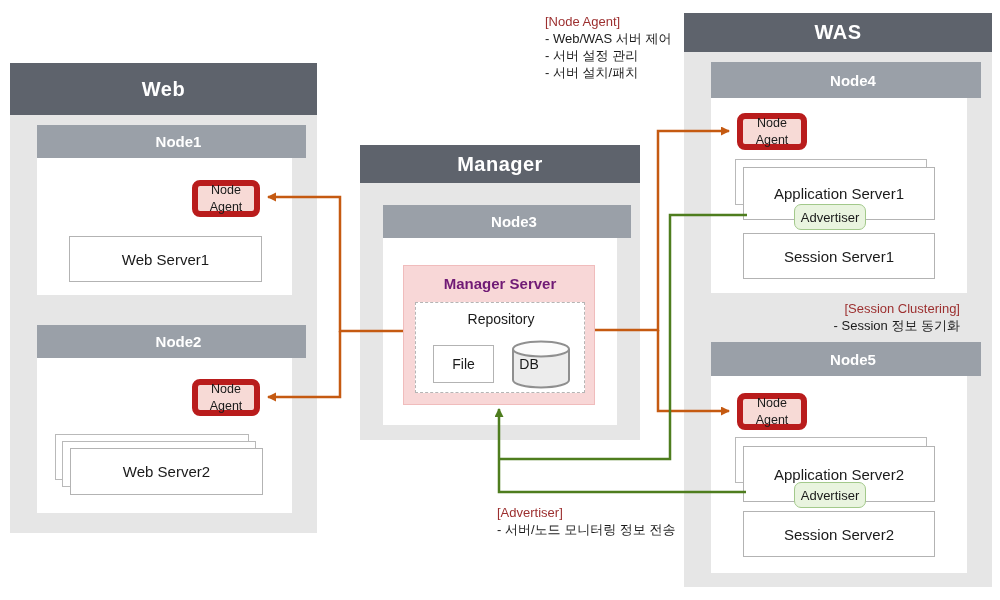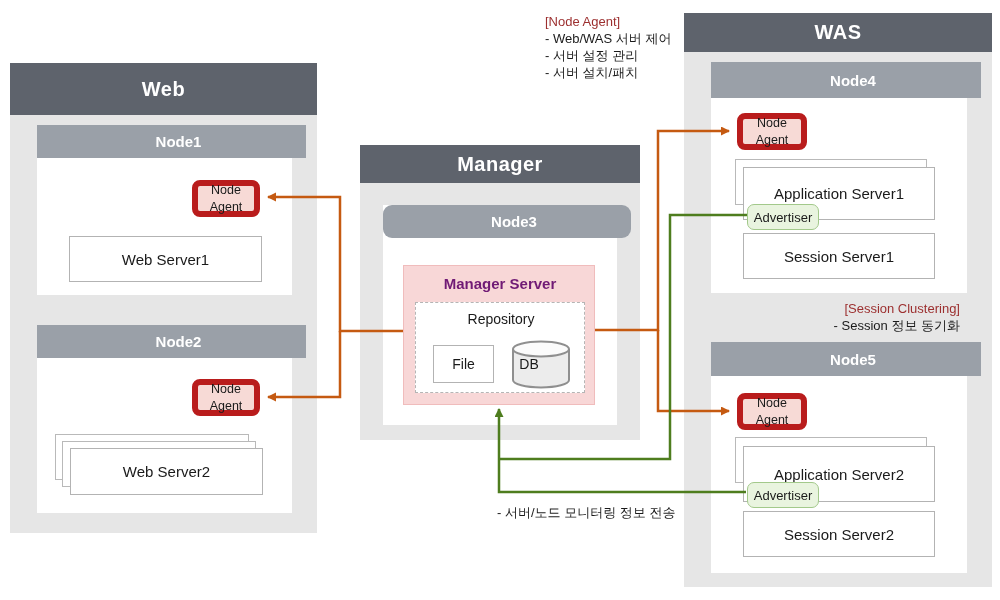--- a/index.html
+++ b/index.html
@@ -24,40 +24,40 @@
     display:flex;align-items:center;justify-content:center;text-align:center;
   }
   .stack-sheet{background:#ffffff;border:1px solid #b9b9b9;}
   .agent{
     background:#f7dad6;border:6px solid #b91c1c;border-radius:8px;
     font-size:12.5px;line-height:1.3;display:flex;align-items:center;justify-content:center;
     text-align:center;padding:2px;box-sizing:border-box;
   }
   .advertiser{
     background:#e9f4df;border:1px solid #a3c98b;border-radius:7px;
-    font-size:13px;display:flex;align-items:center;justify-content:center;
+    font-size:13px;display:flex;align-items:center;justify-content:center;margin-left:47px;
   }
   
   .web-zone{left:10px;top:63px;width:307px;height:470px;}
   .web-header{left:0;top:0;width:307px;height:52px;}
   .node1{left:27px;top:62px;width:255px;height:170px;}
   .node1-header{left:0;top:0;width:255px;height:33px;}
   .node1-agent{left:155px;top:55px;width:68px;height:37px;}
   .node1-server{left:32px;top:111px;width:191px;height:44px;}
   .node2{left:27px;top:262px;width:255px;height:188px;}
   .node2-header{left:0;top:0;width:255px;height:33px;}
   .node2-agent{left:155px;top:54px;width:68px;height:37px;}
   .node2-stk1{left:18px;top:109px;width:192px;height:44px;}
   .node2-stk2{left:25px;top:116px;width:192px;height:44px;}
   .node2-server{left:33px;top:123px;width:191px;height:45px;}
   
   .manager-zone{left:360px;top:145px;width:280px;height:295px;}
   .manager-header{left:0;top:0;width:280px;height:38px;}
   .node3{left:23px;top:60px;width:234px;height:220px;}
-  .node3-header{left:0;top:0;width:234px;height:33px;border-radius:9px;}
+  .node3-header{left:0;top:0;width:234px;height:33px;}
   .manager-server{
     left:20px;top:60px;width:192px;height:140px;
     background:#f8d7d7;border:1px solid #f0bcbc;box-sizing:border-box;
   }
   .manager-server-title{
     left:0;top:9px;width:192px;text-align:center;
     color:#701a75;font-size:15px;font-weight:bold;
   }
   .repository{
     left:11px;top:36px;width:170px;height:91px;
@@ -166,20 +166,21 @@
     <div>- 서버 설정 관리</div>
     <div>- 서버 설치/패치</div>
   </div>
 
   <div class="abs ann ann-session">
     <div class="ttl">[Session Clustering]</div>
     <div>- Session 정보 동기화</div>
   </div>
 
   <div class="abs ann ann-advertiser">
+    <div class="ttl">[Advertiser]</div>
     <div>- 서버/노드 모니터링 정보 전송</div>
   </div>
 
   <svg class="abs arrows" viewBox="0 0 1000 600">
     <defs>
       <marker id="arrO" markerUnits="userSpaceOnUse" markerWidth="11" markerHeight="10" refX="8" refY="4.5" orient="auto">
         <path d="M0,0 L9,4.5 L0,9 Z" fill="#c55a11"></path>
       </marker>
       <marker id="arrG" markerUnits="userSpaceOnUse" markerWidth="11" markerHeight="10" refX="8" refY="4.5" orient="auto">
         <path d="M0,0 L9,4.5 L0,9 Z" fill="#4e7d1e"></path>

